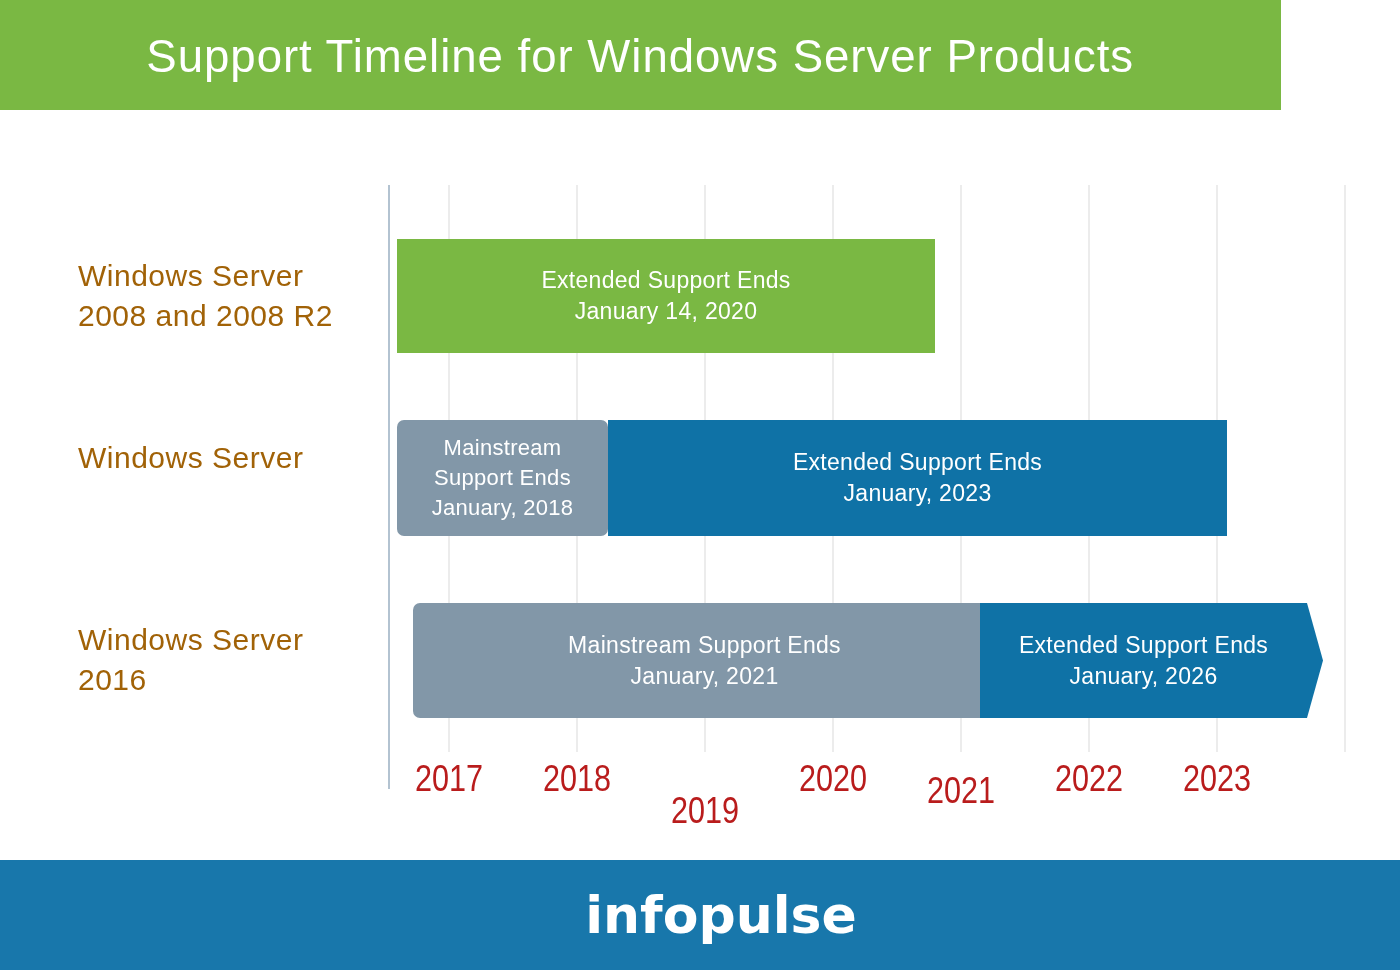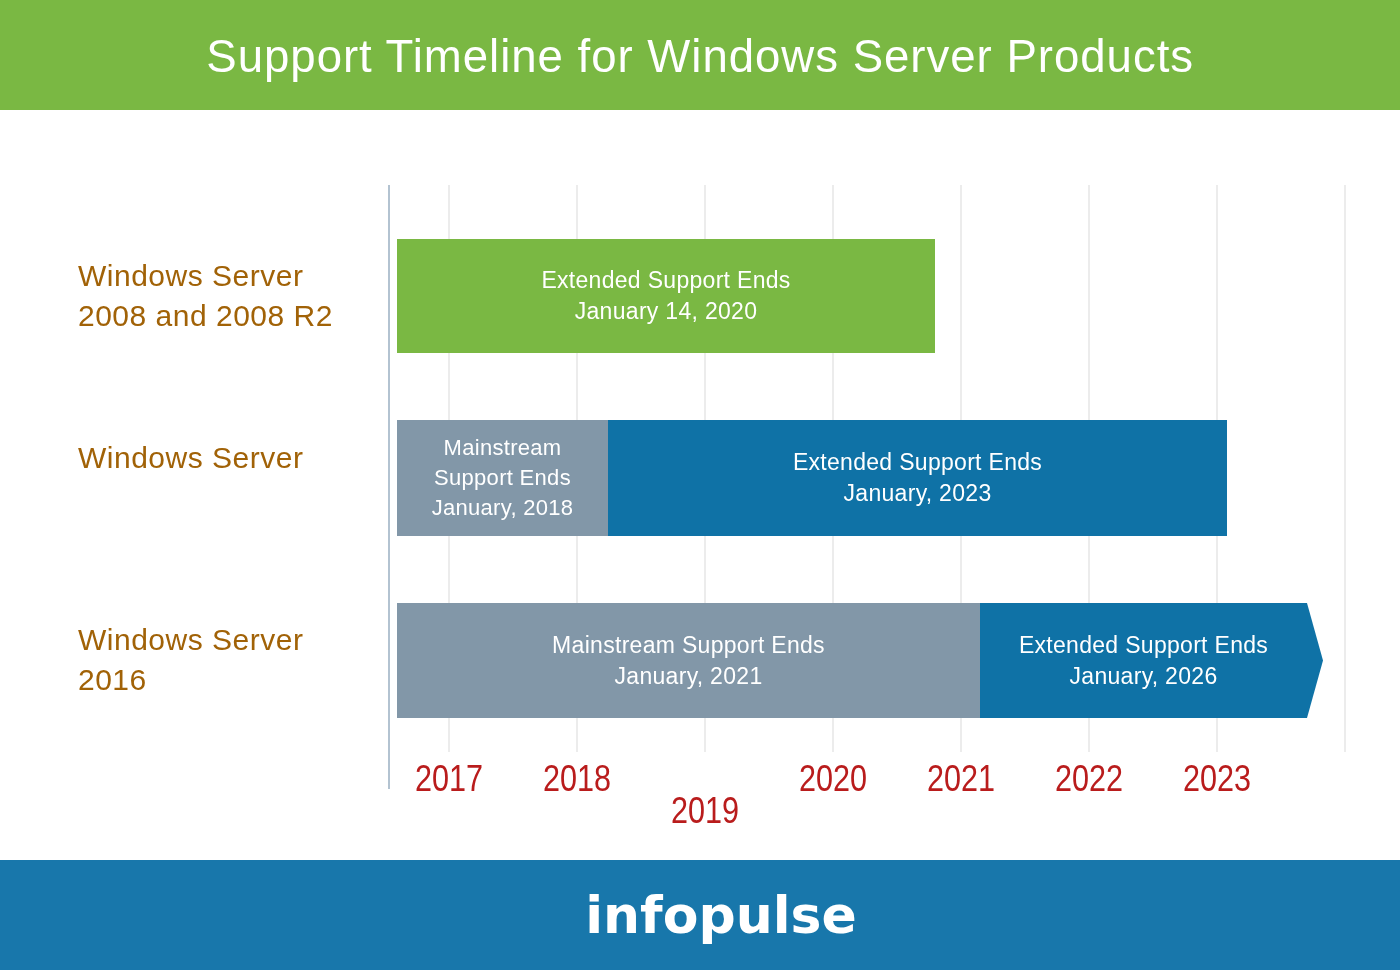--- a/index.html
+++ b/index.html
@@ -7,21 +7,21 @@
     width: 1400px; height: 970px;
     background: #ffffff;
     font-family: "Liberation Sans", sans-serif;
     position: relative;
     overflow: hidden;
   }
 
   
   .header {
     position: absolute; left: 0; top: 0;
-    width: 1400px; height: 110px;
+    width: 1281px; height: 110px;
     background: #7ab843;
     display: flex; align-items: center; justify-content: center;
   }
   .header .title {
     color: #ffffff;
     font-size: 47px;
     font-weight: 300;
     letter-spacing: 1px;
     white-space: nowrap;
     transform: scaleX(0.97);
@@ -71,37 +71,37 @@
     position: absolute;
     display: flex; flex-direction: column;
     align-items: center; justify-content: center;
     text-align: center;
     color: #ffffff;
   }
   .bar .line { font-size: 23px; line-height: 31px; letter-spacing: 0.3px; }
   .bar.small .line { font-size: 22px; line-height: 30px; }
   .bar.green { background: #7ab843; }
   .bar.blue  { background: #0f72a6; }
-  .bar.slate { background: #8297a8; }
+  .bar.slate { background: #8297a8; border-radius: 7px; }
   .bar.arrow {
     clip-path: polygon(0 0, 327px 0, 343px 50%, 327px 100%, 0 100%);
     padding-right: 16px; box-sizing: border-box;
   }
 
   
   .year-tick {
     position: absolute; top: 758px;
     width: 128px; height: 40px;
     text-align: center;
     color: #b91c1c;
     font-size: 36px;
   }
   .year-tick span { display: inline-block; transform: scaleX(0.85); }
   .y0 { left: 385px; } .y1 { left: 513px; } .y2 { left: 641px; margin-top: 32px; }
-  .y3 { left: 769px; } .y4 { left: 897px; } .y5 { left: 1025px; }
+  .y3 { left: 769px; } .y4 { left: 897px; margin-top: 12px; } .y5 { left: 1025px; }
   .y6 { left: 1153px; }
 </style>
 </head>
 <body>
 
 <div class="header">
   <span class="title">Support Timeline for Windows Server Products</span>
 </div>
 
 <div>
@@ -136,21 +136,21 @@
   <div class="bar slate small" style="left:397px; top:420px; width:211px; height:116px">
     <div class="line">Mainstream</div>
     <div class="line">Support Ends</div>
     <div class="line">January, 2018</div>
   </div>
   <div class="bar blue" style="left:608px; top:420px; width:619px; height:116px">
     <div class="line">Extended Support Ends</div>
     <div class="line">January, 2023</div>
   </div>
 
-  <div class="bar slate" style="left:397px; top:603px; width:583px; height:115px">
+  <div class="bar slate" style="left:413px; top:603px; width:583px; height:115px">
     <div class="line">Mainstream Support Ends</div>
     <div class="line">January, 2021</div>
   </div>
   <div class="bar blue arrow" style="left:980px; top:603px; width:343px; height:115px">
     <div class="line">Extended Support Ends</div>
     <div class="line">January, 2026</div>
   </div>
 
   <div class="year-tick y0"><span>2017</span></div>
   <div class="year-tick y1"><span>2018</span></div>

